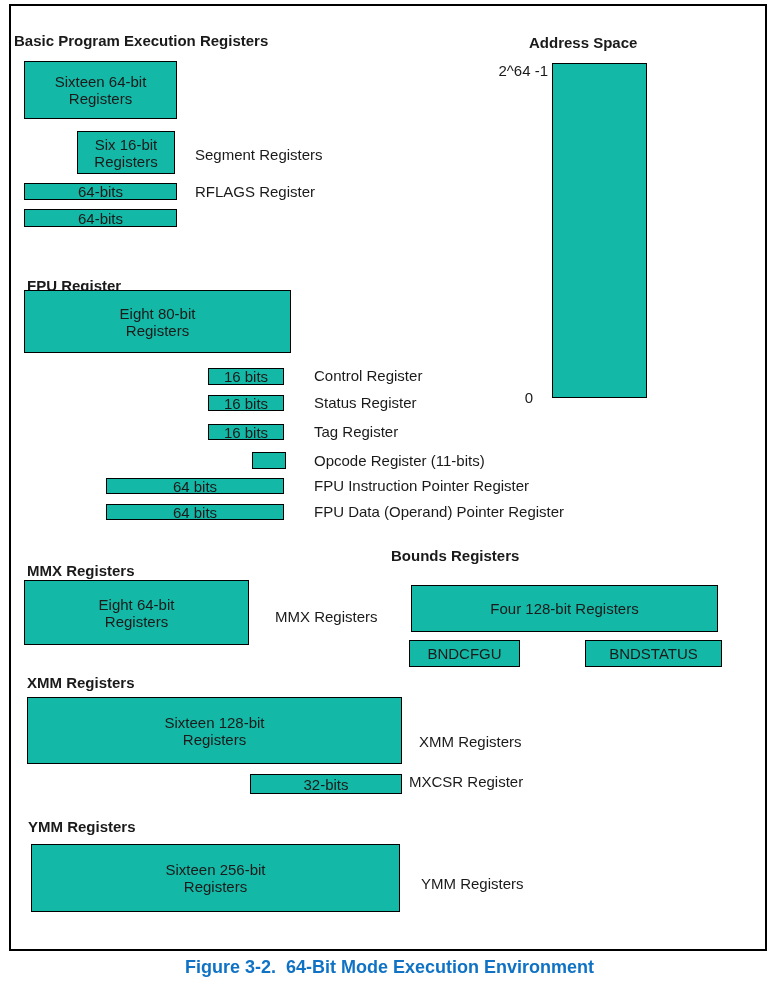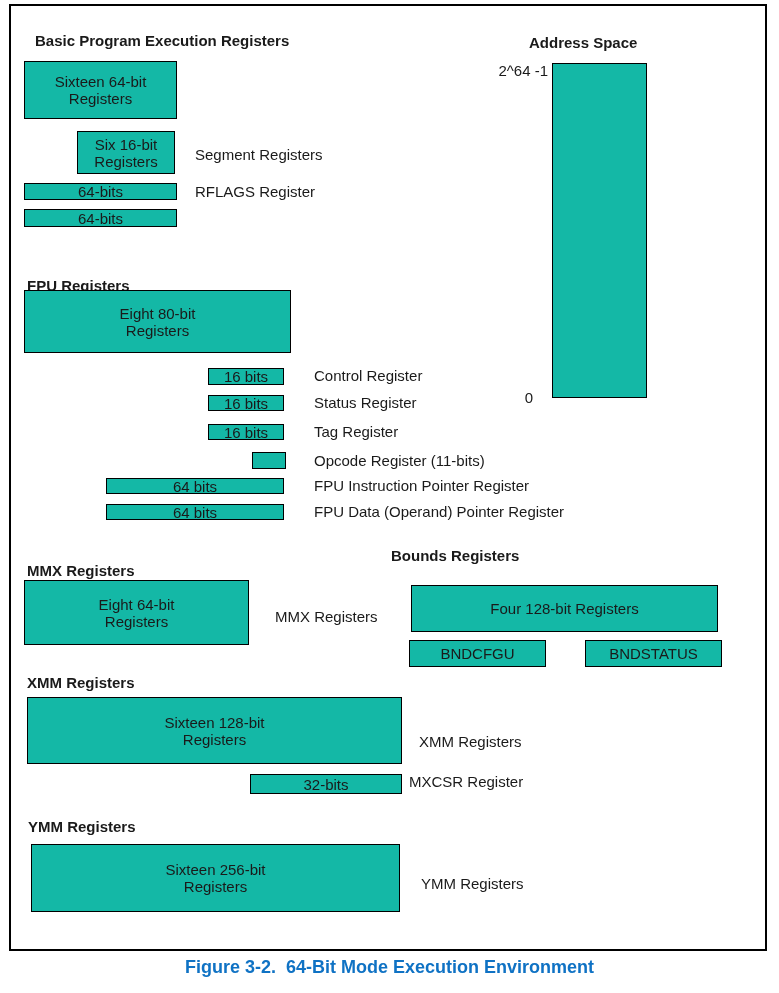--- a/index.html
+++ b/index.html
@@ -20,40 +20,40 @@
   .cap { position:absolute; left:0; top:955px; width:779px; text-align:center;
          font-weight:bold; font-size:18px; line-height:24px; white-space:pre; }
 </style>
 </head>
 <body>
 
 <div class="stage">
 
   <div class="frame"></div>
 
-  <div class="hd" style="left:35px; top:31px;">Basic Program Execution Registers</div>
+  <div class="hd" style="left:14px; top:31px;">Basic Program Execution Registers</div>
 
   <div class="bx" style="left:24px; top:61px; width:153px; height:58px;">Sixteen 64-bit
 Registers</div>
 
   <div class="bx" style="left:77px; top:131px; width:98px; height:43px;">Six 16-bit
 Registers</div>
   <div class="lb" style="left:195px; top:146px;">Segment Registers</div>
 
   <div class="bx" style="left:24px; top:183px; width:153px; height:17px;">64-bits</div>
   <div class="lb" style="left:195px; top:183px;">RFLAGS Register</div>
 
   <div class="bx" style="left:24px; top:209px; width:153px; height:18px;">64-bits</div>
 
   <div class="hd" style="left:529px; top:33px;">Address Space</div>
   <div class="lb rt" style="left:480px; top:62px; width:68px;">2^64 -1</div>
   <div class="bx" style="left:552px; top:63px; width:95px; height:335px;"></div>
   <div class="lb rt" style="left:498px; top:389px; width:35px;">0</div>
 
-  <div class="hd" style="left:27px; top:276px;">FPU Registers</div>
+  <div class="hd" style="left:27px; top:276px;">FPU Register</div>
 
   <div class="bx" style="left:24px; top:290px; width:267px; height:63px;">Eight 80-bit
 Registers</div>
 
   <div class="bx" style="left:208px; top:368px; width:76px; height:17px;">16 bits</div>
   <div class="lb" style="left:314px; top:367px;">Control Register</div>
 
   <div class="bx" style="left:208px; top:395px; width:76px; height:16px;">16 bits</div>
   <div class="lb" style="left:314px; top:394px;">Status Register</div>
 
@@ -69,21 +69,21 @@
   <div class="bx" style="left:106px; top:504px; width:178px; height:16px;">64 bits</div>
   <div class="lb" style="left:314px; top:503px;">FPU Data (Operand) Pointer Register</div>
 
   <div class="hd" style="left:27px; top:561px;">MMX Registers</div>
   <div class="bx" style="left:24px; top:580px; width:225px; height:65px;">Eight 64-bit
 Registers</div>
   <div class="lb" style="left:275px; top:608px;">MMX Registers</div>
 
   <div class="hd" style="left:391px; top:546px;">Bounds Registers</div>
   <div class="bx" style="left:411px; top:573px; width:307px; height:47px;margin-top:12px;">Four 128-bit Registers</div>
-  <div class="bx" style="left:409px; top:640px; width:137px; height:27px;">BNDCFGU</div>
+  <div class="bx" style="left:409px; top:640px; width:111px; height:27px;">BNDCFGU</div>
   <div class="bx" style="left:585px; top:640px; width:137px; height:27px;">BNDSTATUS</div>
 
   <div class="hd" style="left:27px; top:673px;">XMM Registers</div>
   <div class="bx" style="left:27px; top:697px; width:375px; height:67px;">Sixteen 128-bit
 Registers</div>
   <div class="lb" style="left:419px; top:733px;">XMM Registers</div>
   <div class="bx" style="left:250px; top:774px; width:152px; height:20px;">32-bits</div>
   <div class="lb" style="left:409px; top:773px;">MXCSR Register</div>
 
   <div class="hd" style="left:28px; top:817px;">YMM Registers</div>

